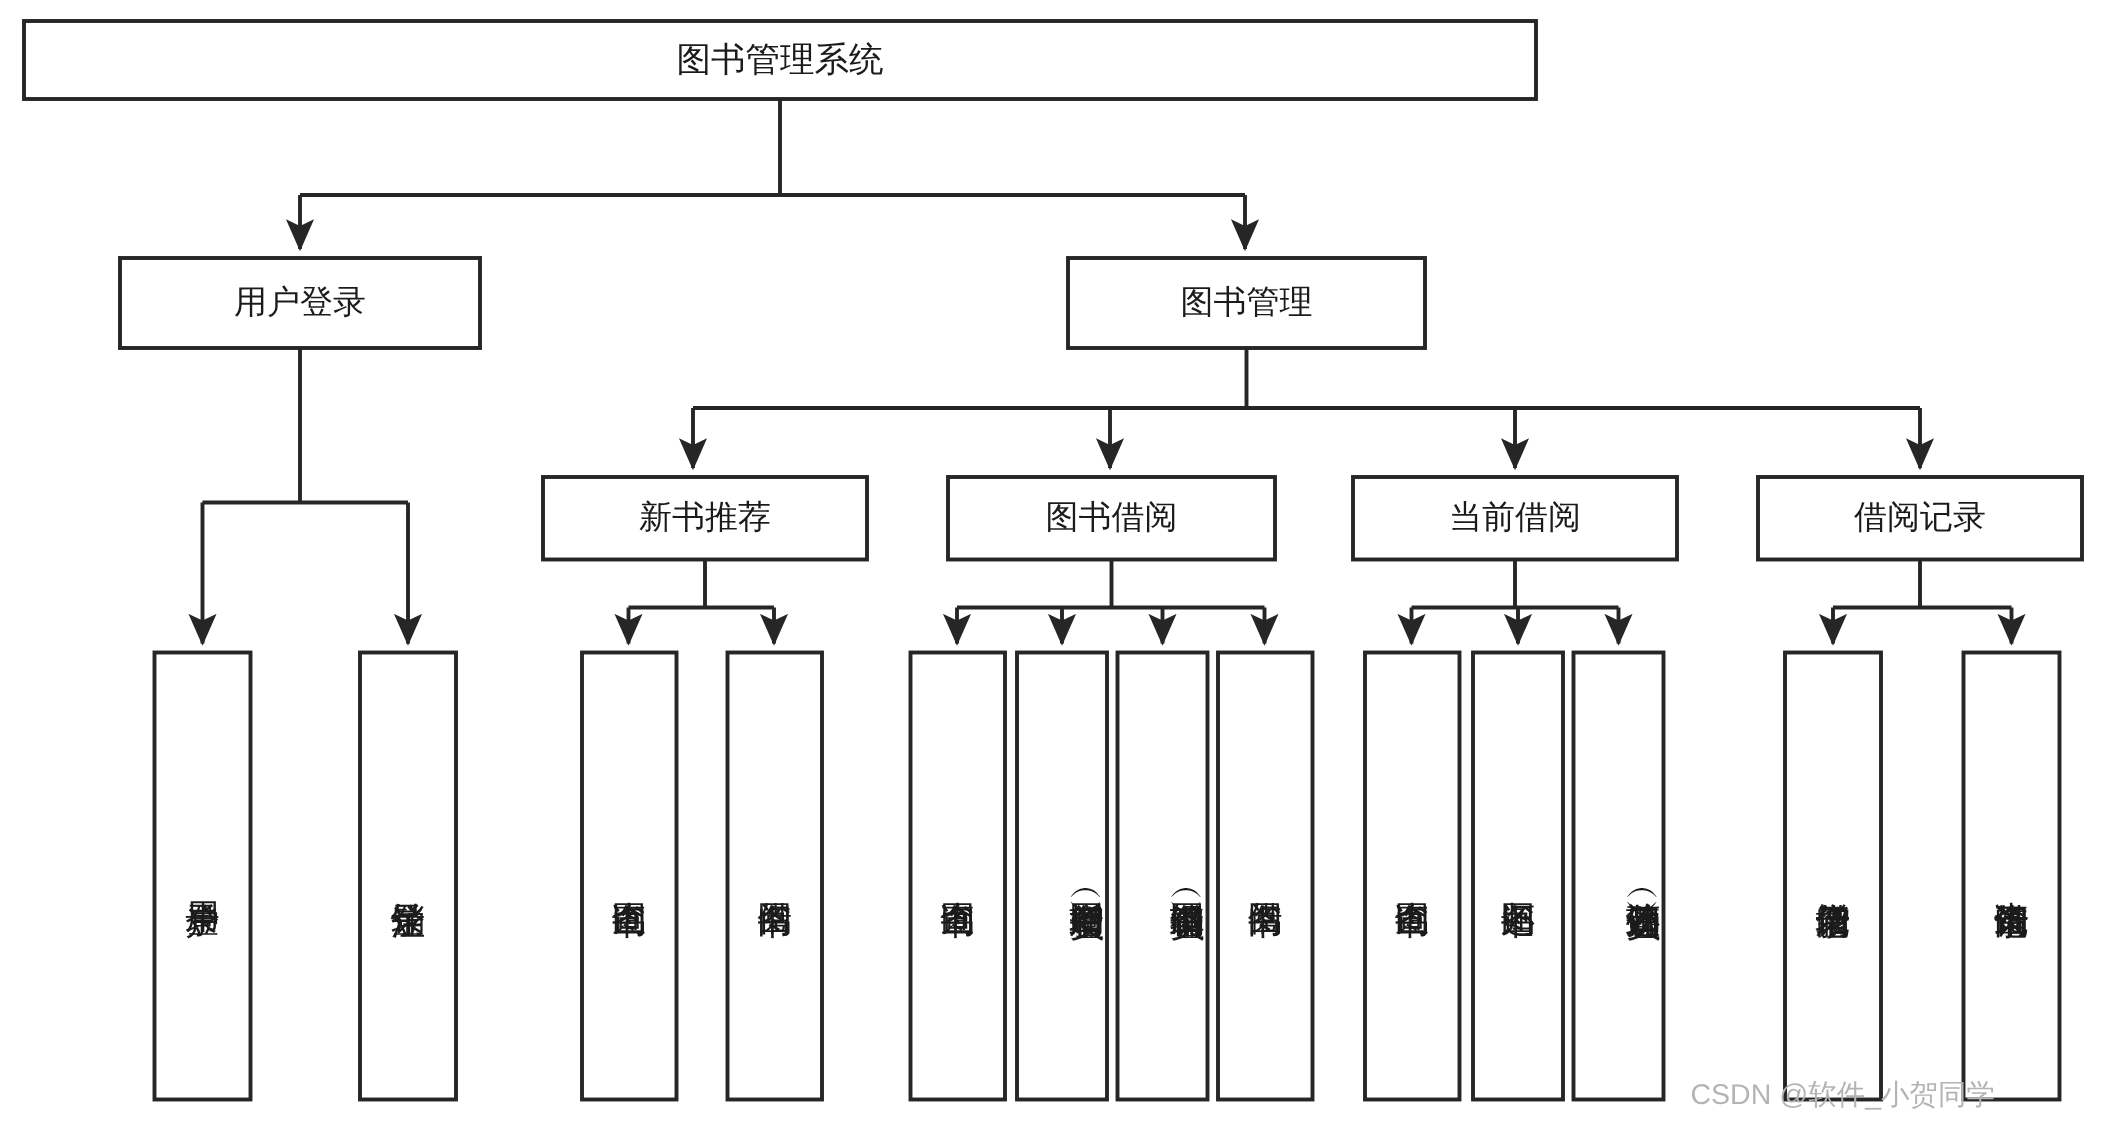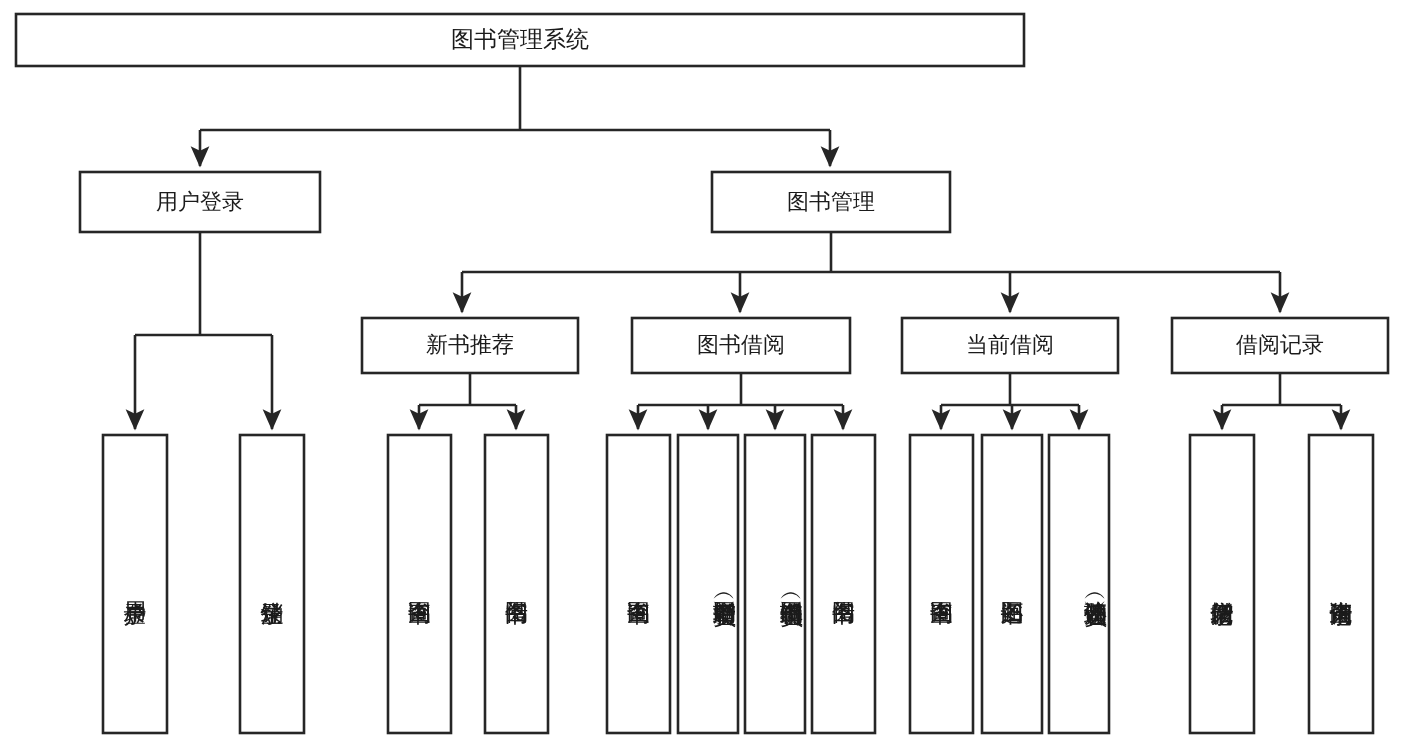--- a/index.html
+++ b/index.html
@@ -157,13 +157,14 @@
   <div class="leaf-label centered" style="left:607px;top:443px;width:63px;height:282px;">查询图书</div>
   <div class="leaf-label" style="left:678px;top:443px;width:60px;height:284px;">新增图书（管理员）</div>
   <div class="leaf-label" style="left:745px;top:443px;width:60px;height:284px;">编辑图书（管理员）</div>
   <div class="leaf-label centered" style="left:812px;top:443px;width:63px;height:282px;">借阅图书</div>
   <div class="leaf-label centered" style="left:910px;top:443px;width:63px;height:282px;">查询图书</div>
   <div class="leaf-label centered" style="left:982px;top:443px;width:60px;height:282px;">归还图书</div>
   <div class="leaf-label" style="left:1049px;top:443px;width:60px;height:284px;">确认归还（管理员）</div>
   <div class="leaf-label centered" style="left:1190px;top:443px;width:64px;height:282px;">新增借阅记录</div>
   <div class="leaf-label centered" style="left:1309px;top:443px;width:64px;height:282px;">查询借阅记录</div>
 
+  <div id="watermark">CSDN @软件_小贺同学</div>
 </div>
 
 </body></html>

